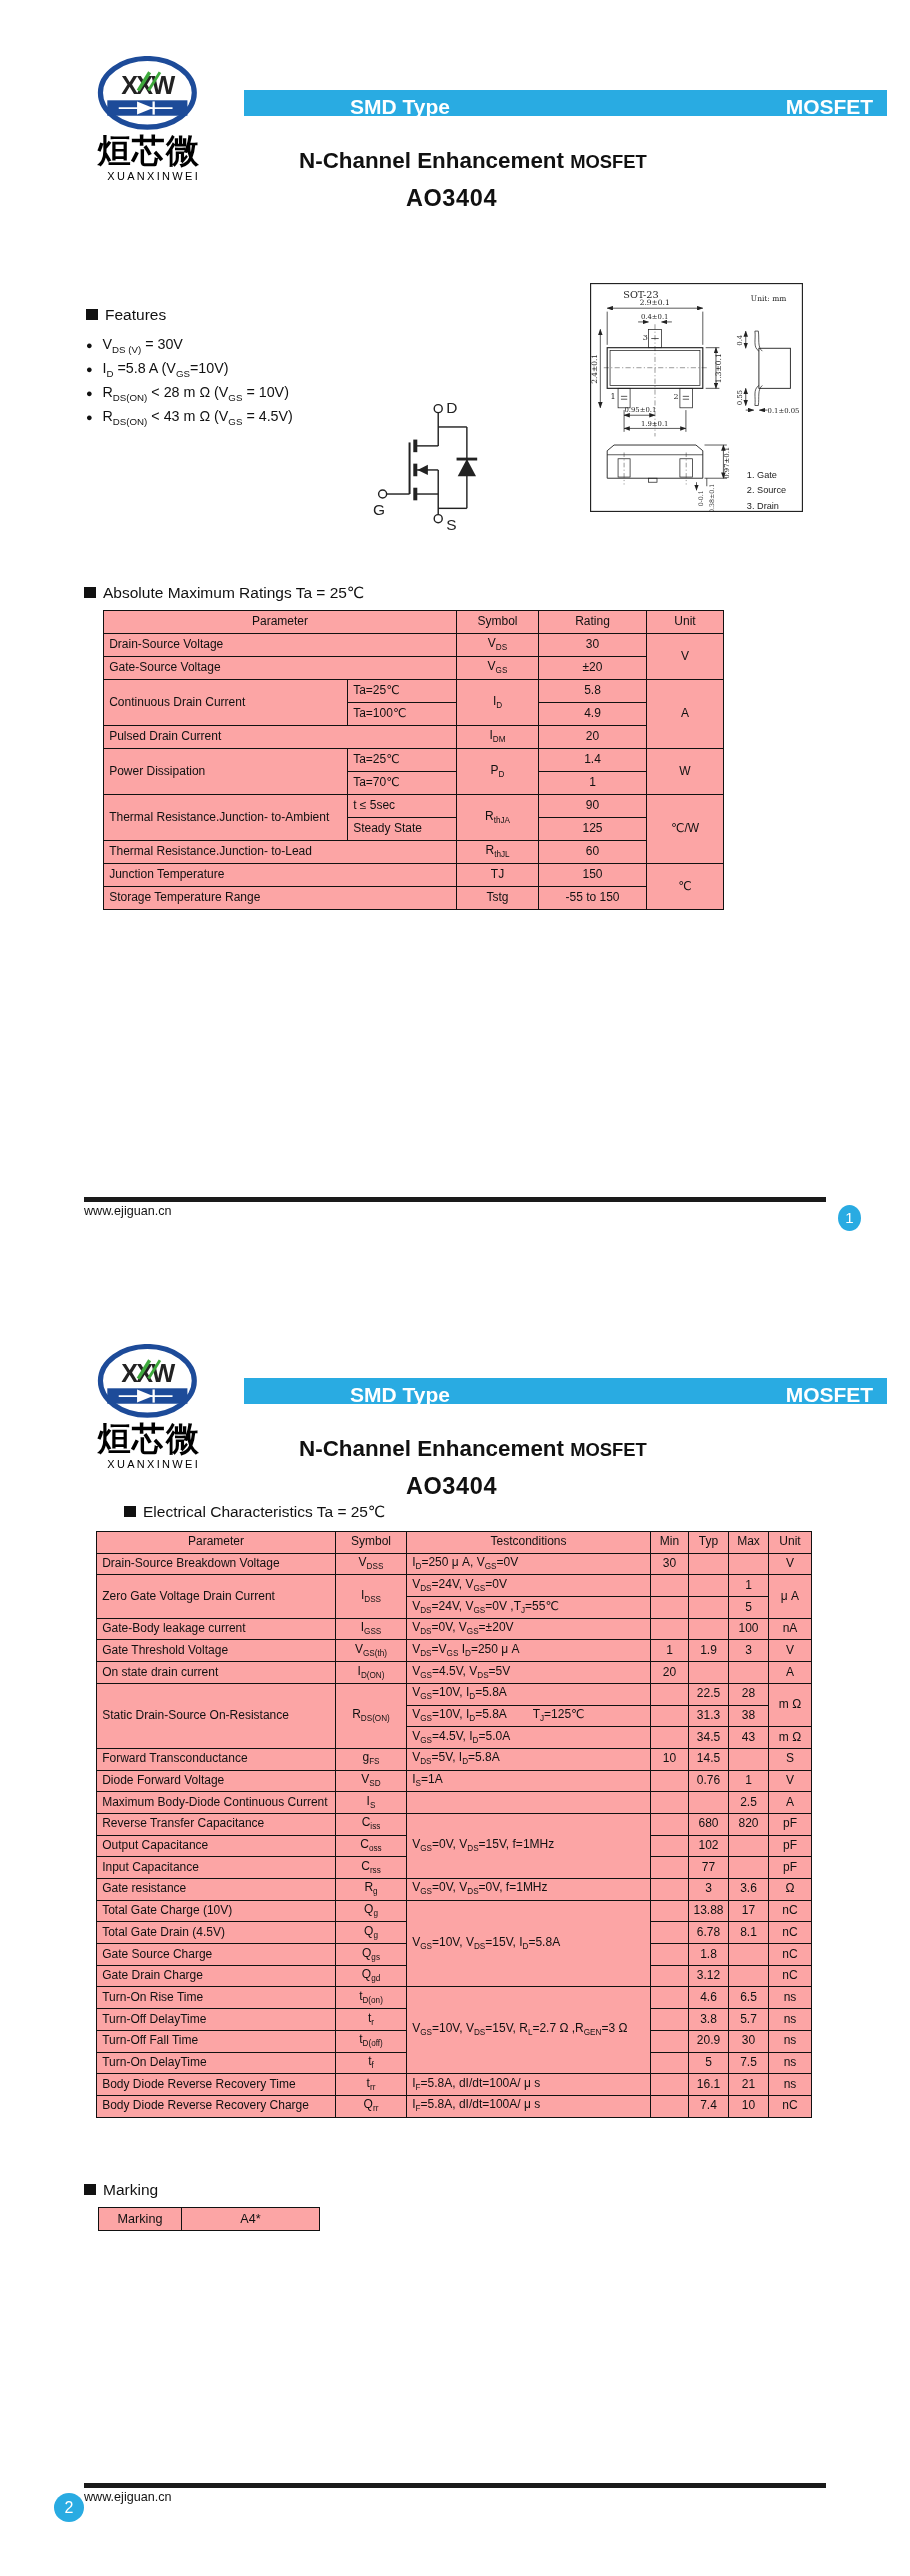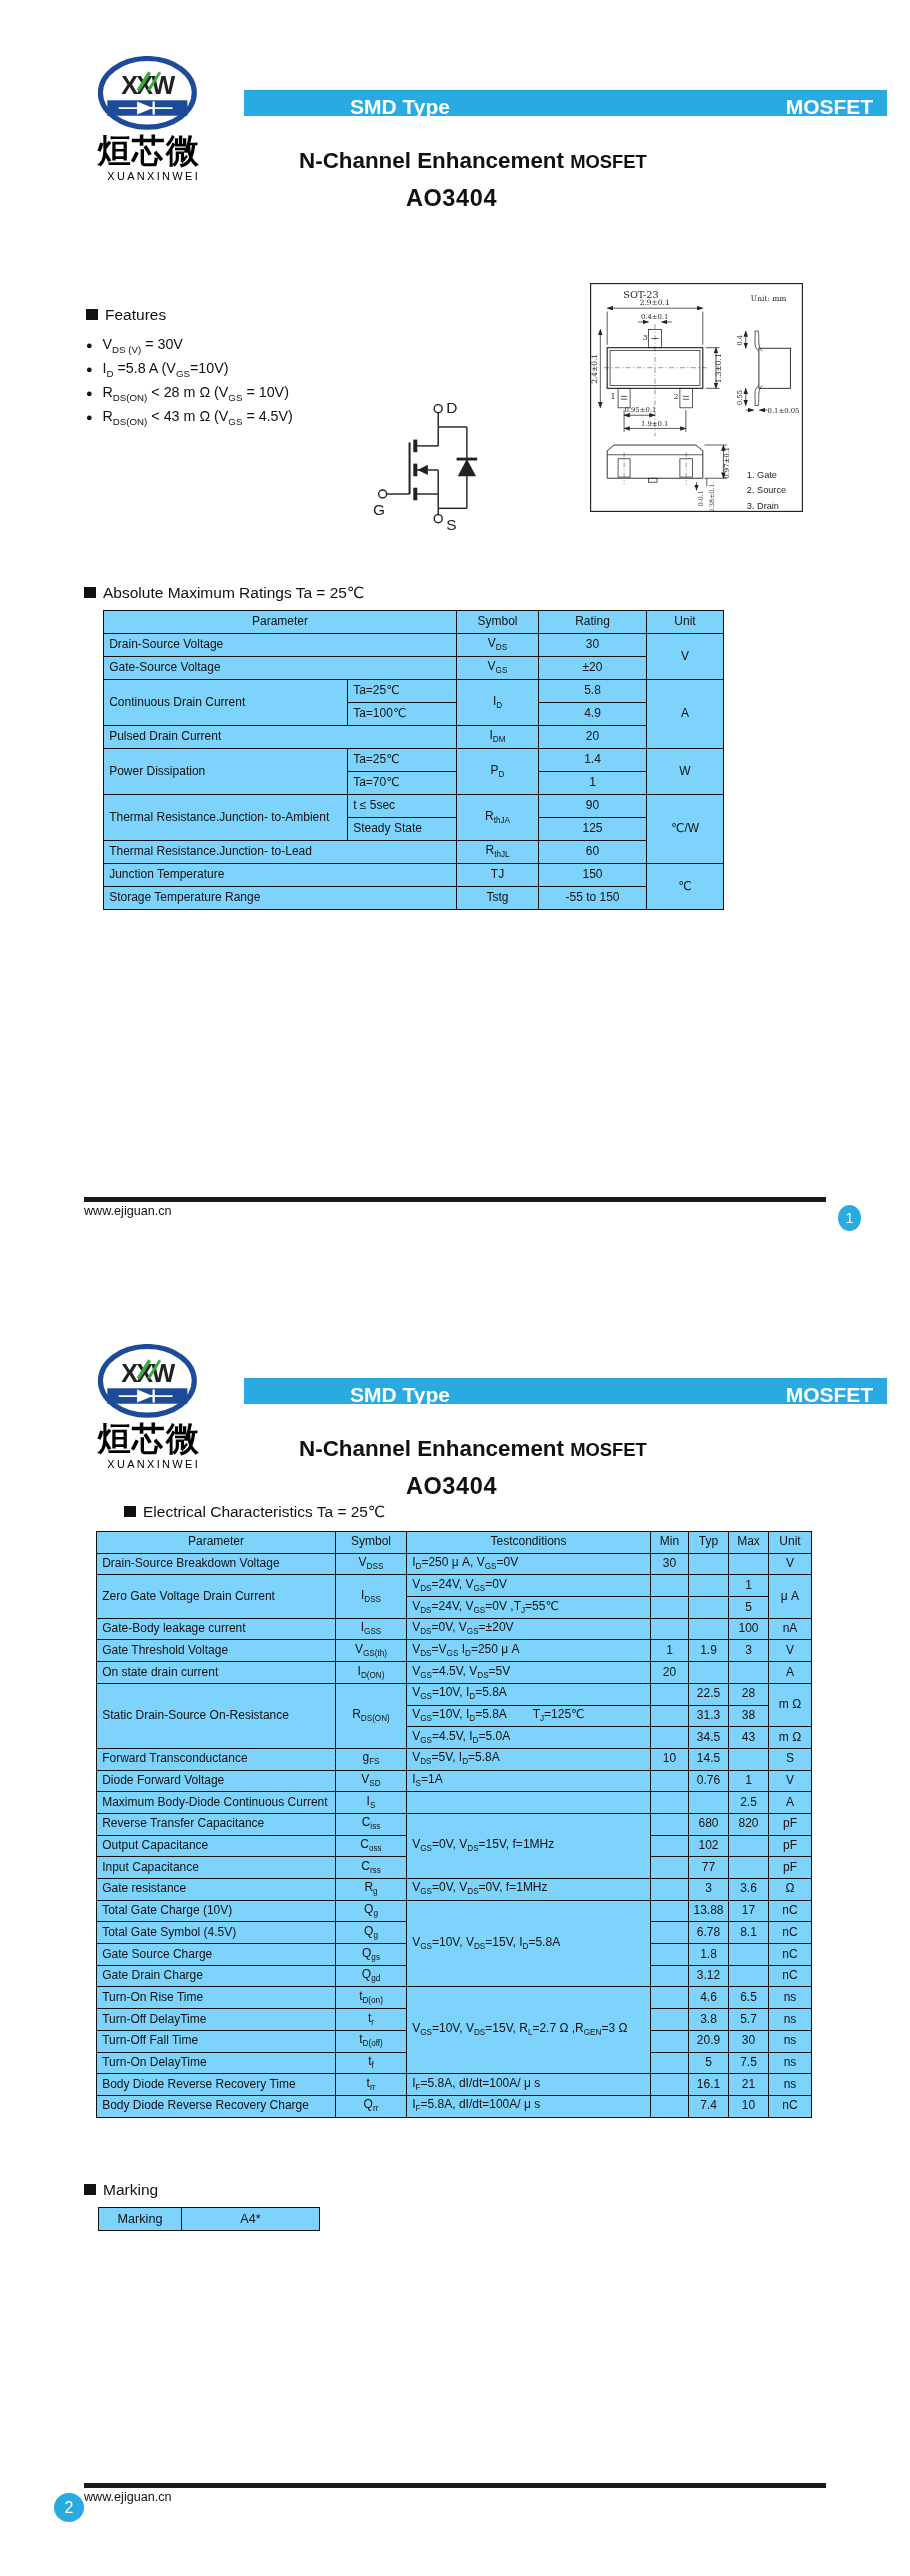--- a/index.html
+++ b/index.html
@@ -17,21 +17,21 @@
   .title-line .suffix{font-size:18.4px;}
   .part-no{position:absolute;left:0;top:185px;width:855px;text-align:center;font-weight:700;font-size:23.5px;letter-spacing:0.6px;padding-left:24px;}
   
   .sec-head{position:absolute;font-size:15.5px;white-space:nowrap;}
   .sec-head .sq{display:inline-block;width:11.5px;height:11.5px;background:#111;margin-right:7.5px;}
   
   .features-list{position:absolute;left:86px;top:333px;}
   .feat{display:flex;align-items:center;height:24px;font-size:14.3px;}
   .feat .b{font-size:11px;margin-right:9.8px;}
   
-  table{border-collapse:collapse;position:absolute;table-layout:fixed;background:#7dd3fc;border:1.7px solid #111;}
+  table{border-collapse:collapse;position:absolute;table-layout:fixed;background:#fca5a5;border:1.7px solid #111;}
   td,th{border:1.1px solid #111;font-weight:400;text-align:center;padding:0 2.3px;overflow:hidden;line-height:1.15;white-space:pre-wrap;}
   td.al,th.al{text-align:left;padding-left:5.2px;margin-top:32px;}
   .t1{left:103px;top:610px;width:621px;}
   .t1 td,.t1 th{font-size:12px;height:22px;}
   .t2{left:96px;top:243px;width:715px;}
   .t2 td,.t2 th{font-size:12px;height:20.7px;}
   .t-mark{left:98px;top:919px;width:220px;}
   .t-mark td{font-size:12.6px;height:22.4px;}
   
   .foot-bar{position:absolute;left:84px;width:742px;height:5.2px;background:#1a1a1a;}
@@ -483,21 +483,21 @@
         <tr>
           <td class="al">Total Gate Charge (10V)</td>
           <td>Q<sub>g</sub></td>
           <td rowspan="4" class="al">V<sub>GS</sub>=10V, V<sub>DS</sub>=15V, I<sub>D</sub>=5.8A</td>
           <td></td>
           <td>13.88</td>
           <td>17</td>
           <td>nC</td>
         </tr>
         <tr>
-          <td class="al">Total Gate Symbol (4.5V)</td>
+          <td class="al">Total Gate Drain (4.5V)</td>
           <td>Q<sub>g</sub></td>
           <td></td>
           <td>6.78</td>
           <td>8.1</td>
           <td>nC</td>
         </tr>
         <tr>
           <td class="al">Gate Source Charge</td>
           <td>Q<sub>gs</sub></td>
           <td></td>

